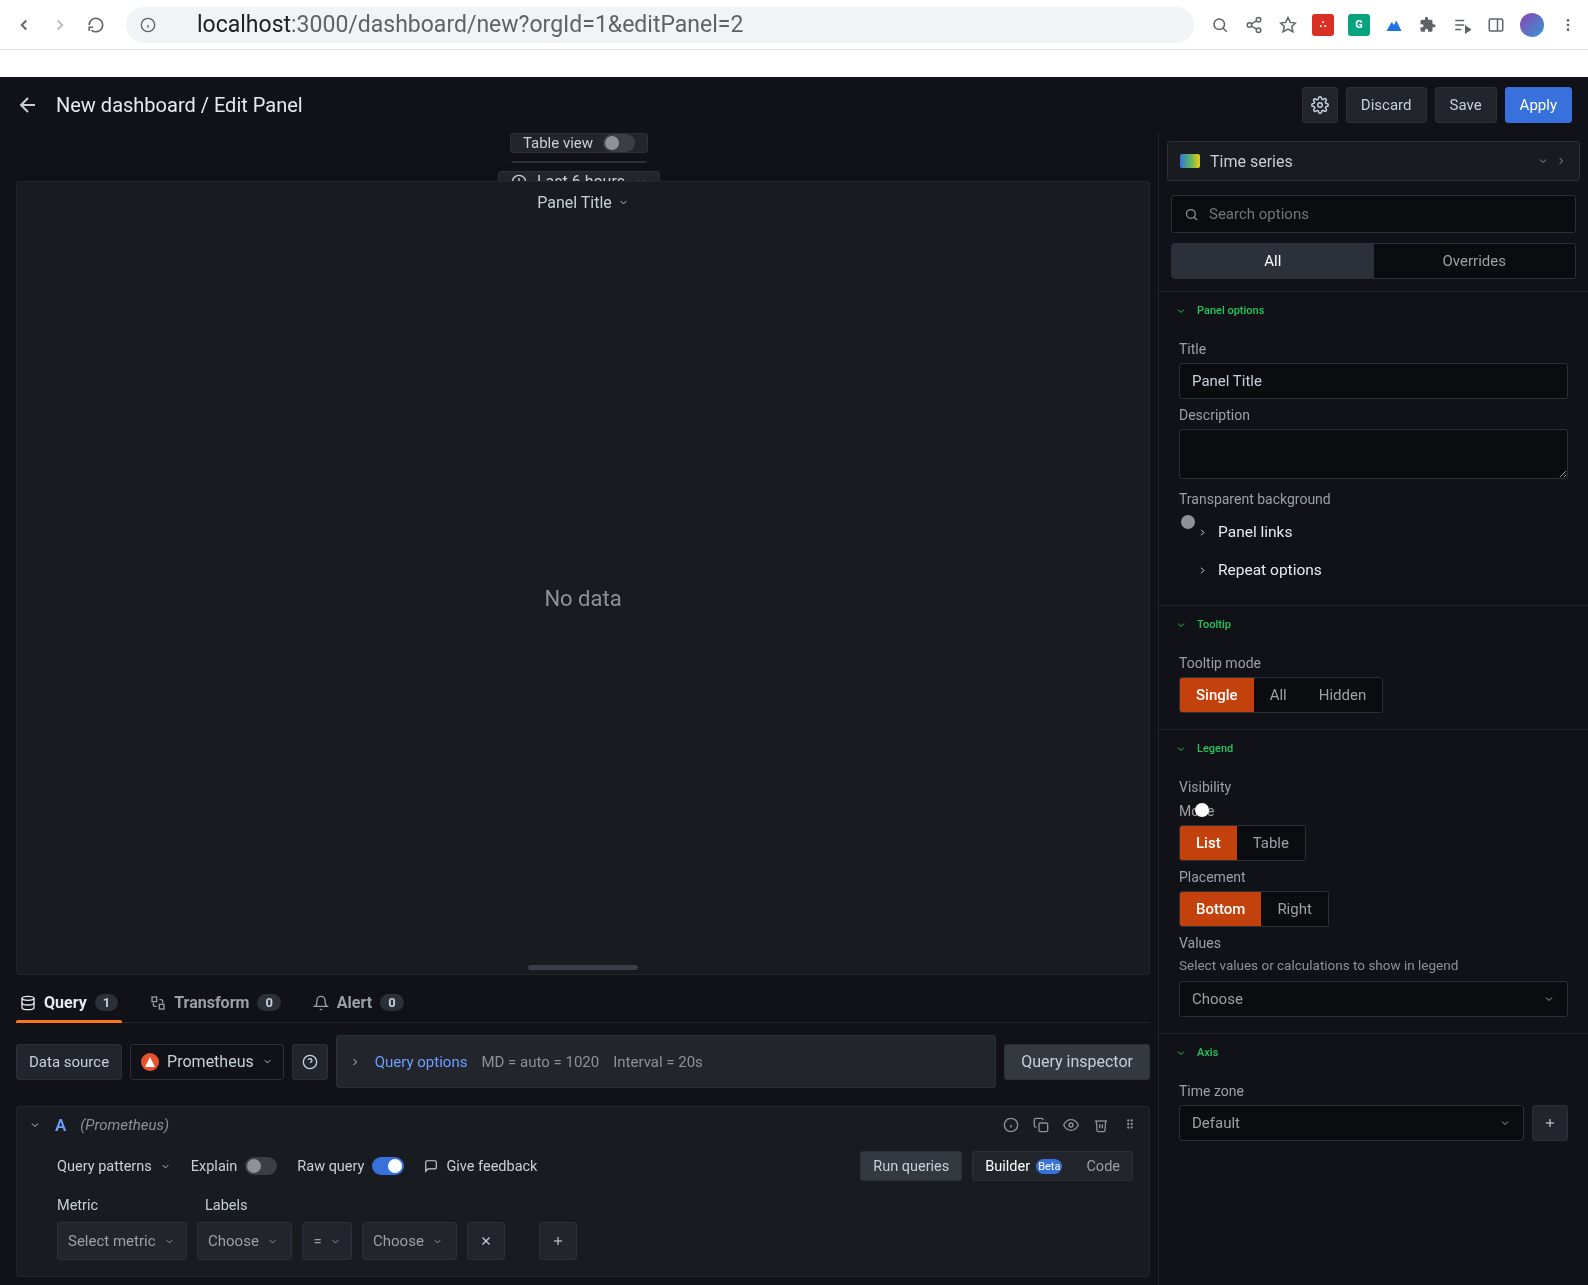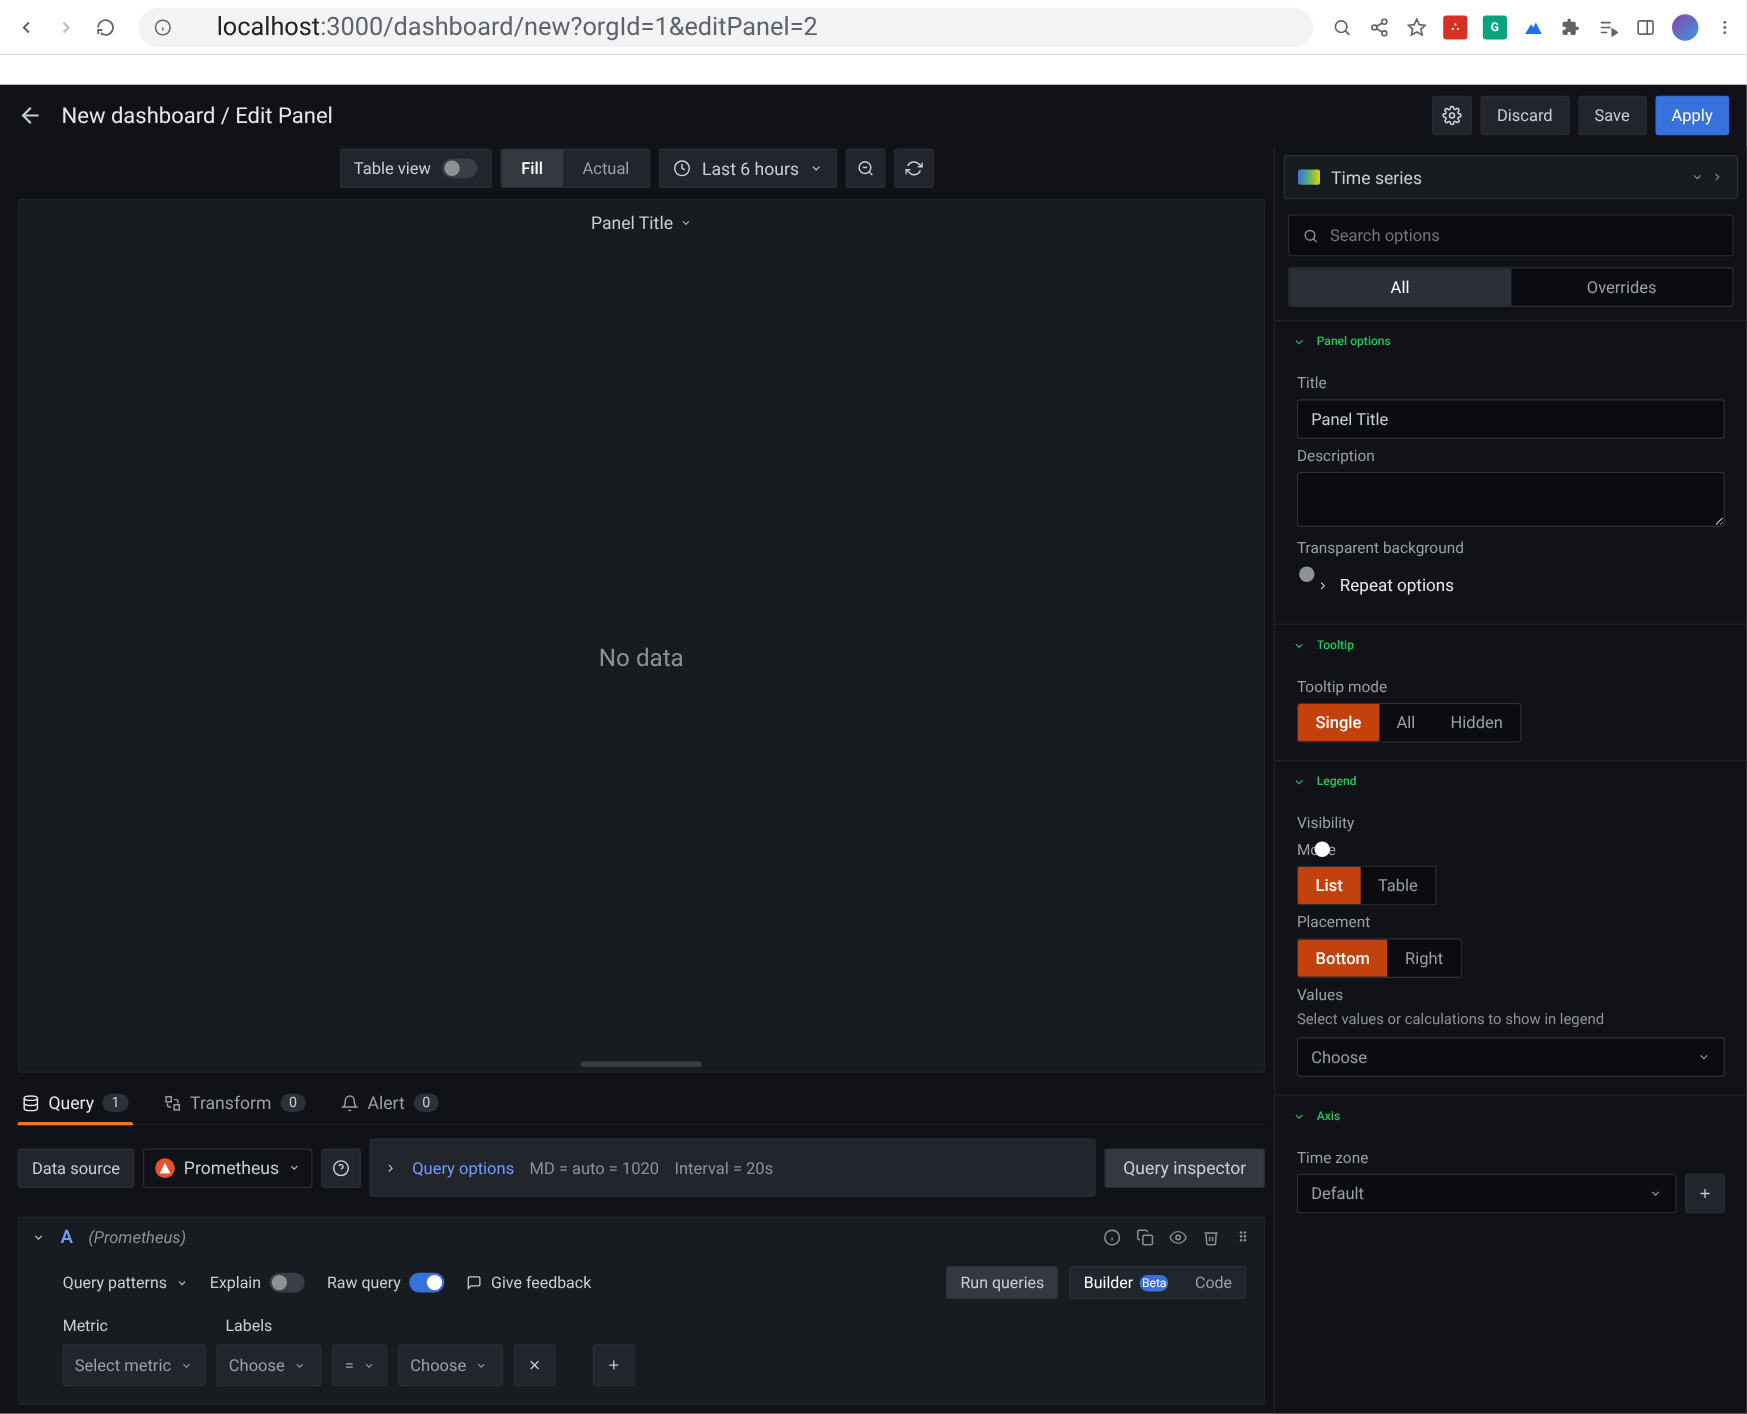--- a/index.html
+++ b/index.html
@@ -33,40 +33,40 @@
 .icon-btn { width: 36px; height: 36px; background: #22252b; border: 1px solid #2c3038; border-radius: 3px; display: flex; align-items: center; justify-content: center; color: #c7d0d9; cursor: pointer; }
 .btn { height: 36px; padding: 0 14px; background: #22252b; border: 1px solid #2c3038; border-radius: 3px; display: flex; align-items: center; justify-content: center; color: #c7d0d9; cursor: pointer; font-size: 15px; }
 .btn.primary { background: #3871dc; border-color: #3871dc; color: #fff; }
 
 
 .main-layout { flex: 1; display: flex; overflow: hidden; }
 .left-col { flex: 1; display: flex; flex-direction: column; padding: 0 8px 8px 16px; min-width: 0; }
 .right-col { width: 430px; background: #111217; border-left: 1px solid #22252b; display: flex; flex-direction: column; overflow-y: auto; }
 
 
-.preview-toolbar { height: 40px; display: flex; align-items: center; gap: 8px; justify-content: center; padding-right: 8px; margin-bottom: 8px; }
+.preview-toolbar { height: 40px; display: flex; align-items: center; gap: 8px; justify-content: space-between; padding-right: 8px; margin-bottom: 8px; flex-direction: column; }
 .toggle-group { display: flex; align-items: center; height: 36px; background: #22252b; border: 1px solid #2c3038; border-radius: 3px; padding: 0 12px; gap: 10px; }
 .toggle-label { font-size: 15px; color: #c7d0d9; }
 .switch { width: 32px; height: 18px; background: #3a3f47; border-radius: 9px; position: relative; cursor: pointer; }
 .switch::after { content: ""; width: 14px; height: 14px; background: #8e9297; border-radius: 50%; position: absolute; top: 2px; left: 2px; }
 .switch.on { background: #3871dc; }
 .switch.on::after { background: #fff; left: 16px; }
 .seg-group { display: flex; height: 36px; background: #22252b; border: 1px solid #2c3038; border-radius: 3px; overflow: hidden; }
 .seg { padding: 0 18px; display: flex; align-items: center; color: #9aa0a6; cursor: pointer; font-size: 15px; }
 .seg.active { background: #34383f; color: #fff; font-weight: 500; }
 .time-picker { display: flex; align-items: center; height: 36px; background: #22252b; border: 1px solid #2c3038; border-radius: 3px; padding: 0 12px; gap: 10px; cursor: pointer; }
 
 
 .preview-panel { flex: 1; background: #181b1f; border: 1px solid #22252b; border-radius: 3px; display: flex; flex-direction: column; position: relative; min-height: 0; }
 .panel-title-row { height: 40px; display: flex; align-items: center; justify-content: center; gap: 6px; color: #c7d0d9; font-size: 16px; cursor: pointer; }
 .no-data { flex: 1; display: flex; align-items: center; justify-content: center; color: #8e9297; font-size: 22px; }
 .resize-handle { position: absolute; bottom: 4px; left: 50%; transform: translateX(-50%); width: 110px; height: 5px; background: #3a3f47; border-radius: 3px; cursor: ns-resize; }
 
 
-.tabs-row { display: flex; gap: 24px; padding: 10px 0 0 0; border-bottom: 1px solid #22252b; }
+.tabs-row { display: flex; gap: 24px; padding: 10px 0 0 0; border-bottom: 1px solid #22252b; font-weight: bold; }
 .tab { display: flex; align-items: center; gap: 8px; padding: 8px 4px 10px; color: #9aa0a6; cursor: pointer; font-size: 16px; position: relative; }
 .tab.active { color: #e6e9ed; }
 .tab.active::after { content: ""; position: absolute; bottom: -1px; left: 0; right: 0; height: 3px; background: #f8771c; border-radius: 2px 2px 0 0; }
 .tab-badge { background: #2c3038; color: #c7d0d9; font-size: 13px; padding: 1px 8px; border-radius: 10px; }
 
 
 .ds-row { display: flex; align-items: center; gap: 8px; margin-top: 12px; }
 .ds-label-box { height: 36px; background: #22252b; border: 1px solid #2c3038; border-radius: 3px; padding: 0 12px; display: flex; align-items: center; font-size: 15px; }
 .ds-picker { height: 36px; background: #111217; border: 1px solid #2c3038; border-radius: 3px; padding: 0 10px; display: flex; align-items: center; gap: 8px; cursor: pointer; }
 .prom-icon { width: 18px; height: 18px; border-radius: 50%; background: #e6522c; display: flex; align-items: center; justify-content: center; }
@@ -548,20 +548,28 @@
           <div class="field-label">Description</div>
           <textarea class="textarea" style=""></textarea>
           <div class="field-label">Transparent background</div>
           <span class="switch"></span>
           <div class="sub-section">
             <span>
                 <svg width="11" height="11" viewBox="0 0 24 24" fill="none" stroke="currentColor" stroke-width="2">
                   <polyline points="9 18 15 12 9 6"></polyline>
                 </svg>
               </span>
+            <span>Panel links</span>
+          </div>
+          <div class="sub-section">
+            <span>
+                <svg width="11" height="11" viewBox="0 0 24 24" fill="none" stroke="currentColor" stroke-width="2">
+                  <polyline points="9 18 15 12 9 6"></polyline>
+                </svg>
+              </span>
             <span>Repeat options</span>
           </div>
         </div>
       </div>
 
       <div class="section">
         <div class="section-header">
           <span>
               <svg width="12" height="12" viewBox="0 0 24 24" fill="none" stroke="currentColor" stroke-width="2">
                 <polyline points="6 9 12 15 18 9"></polyline>

